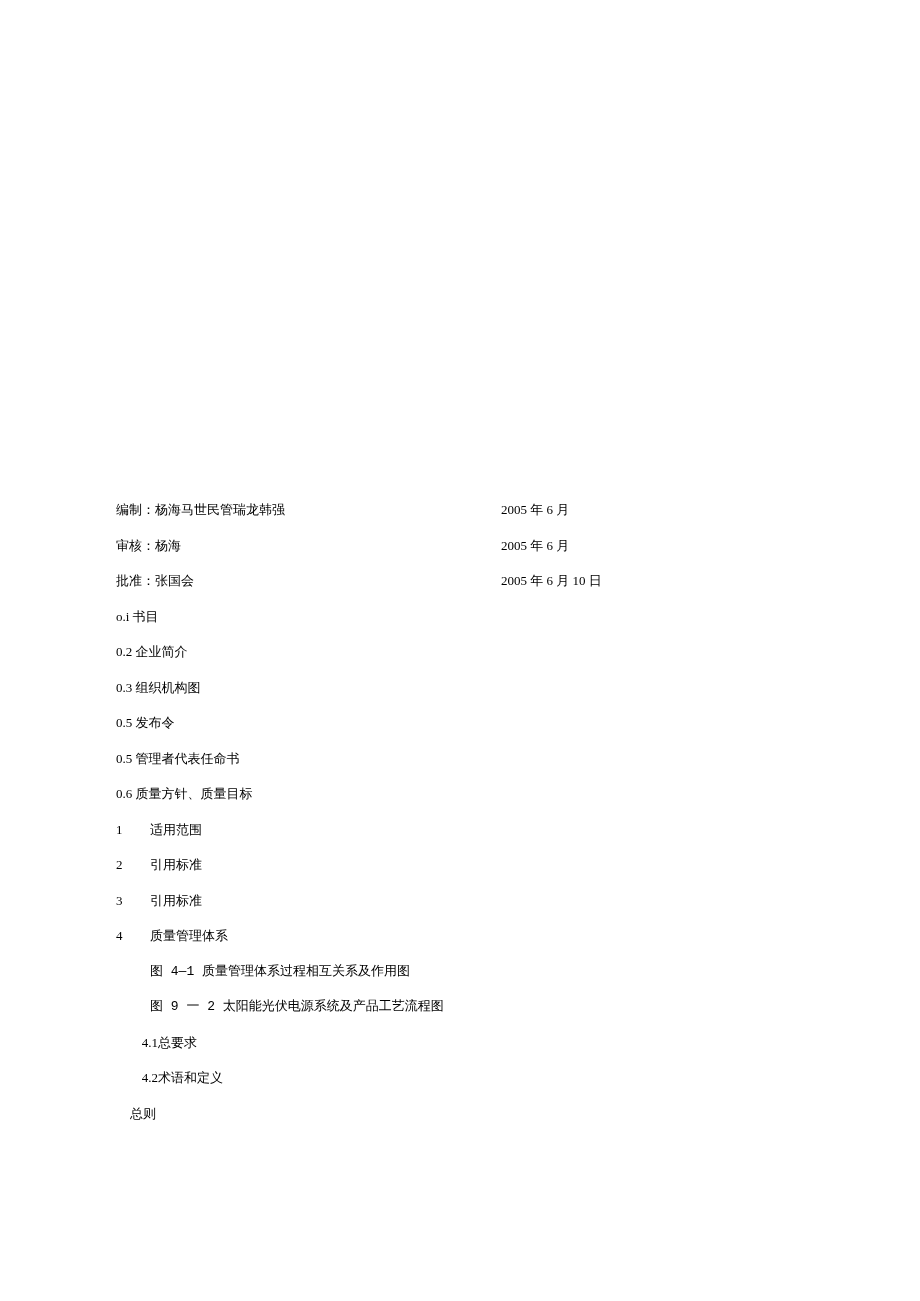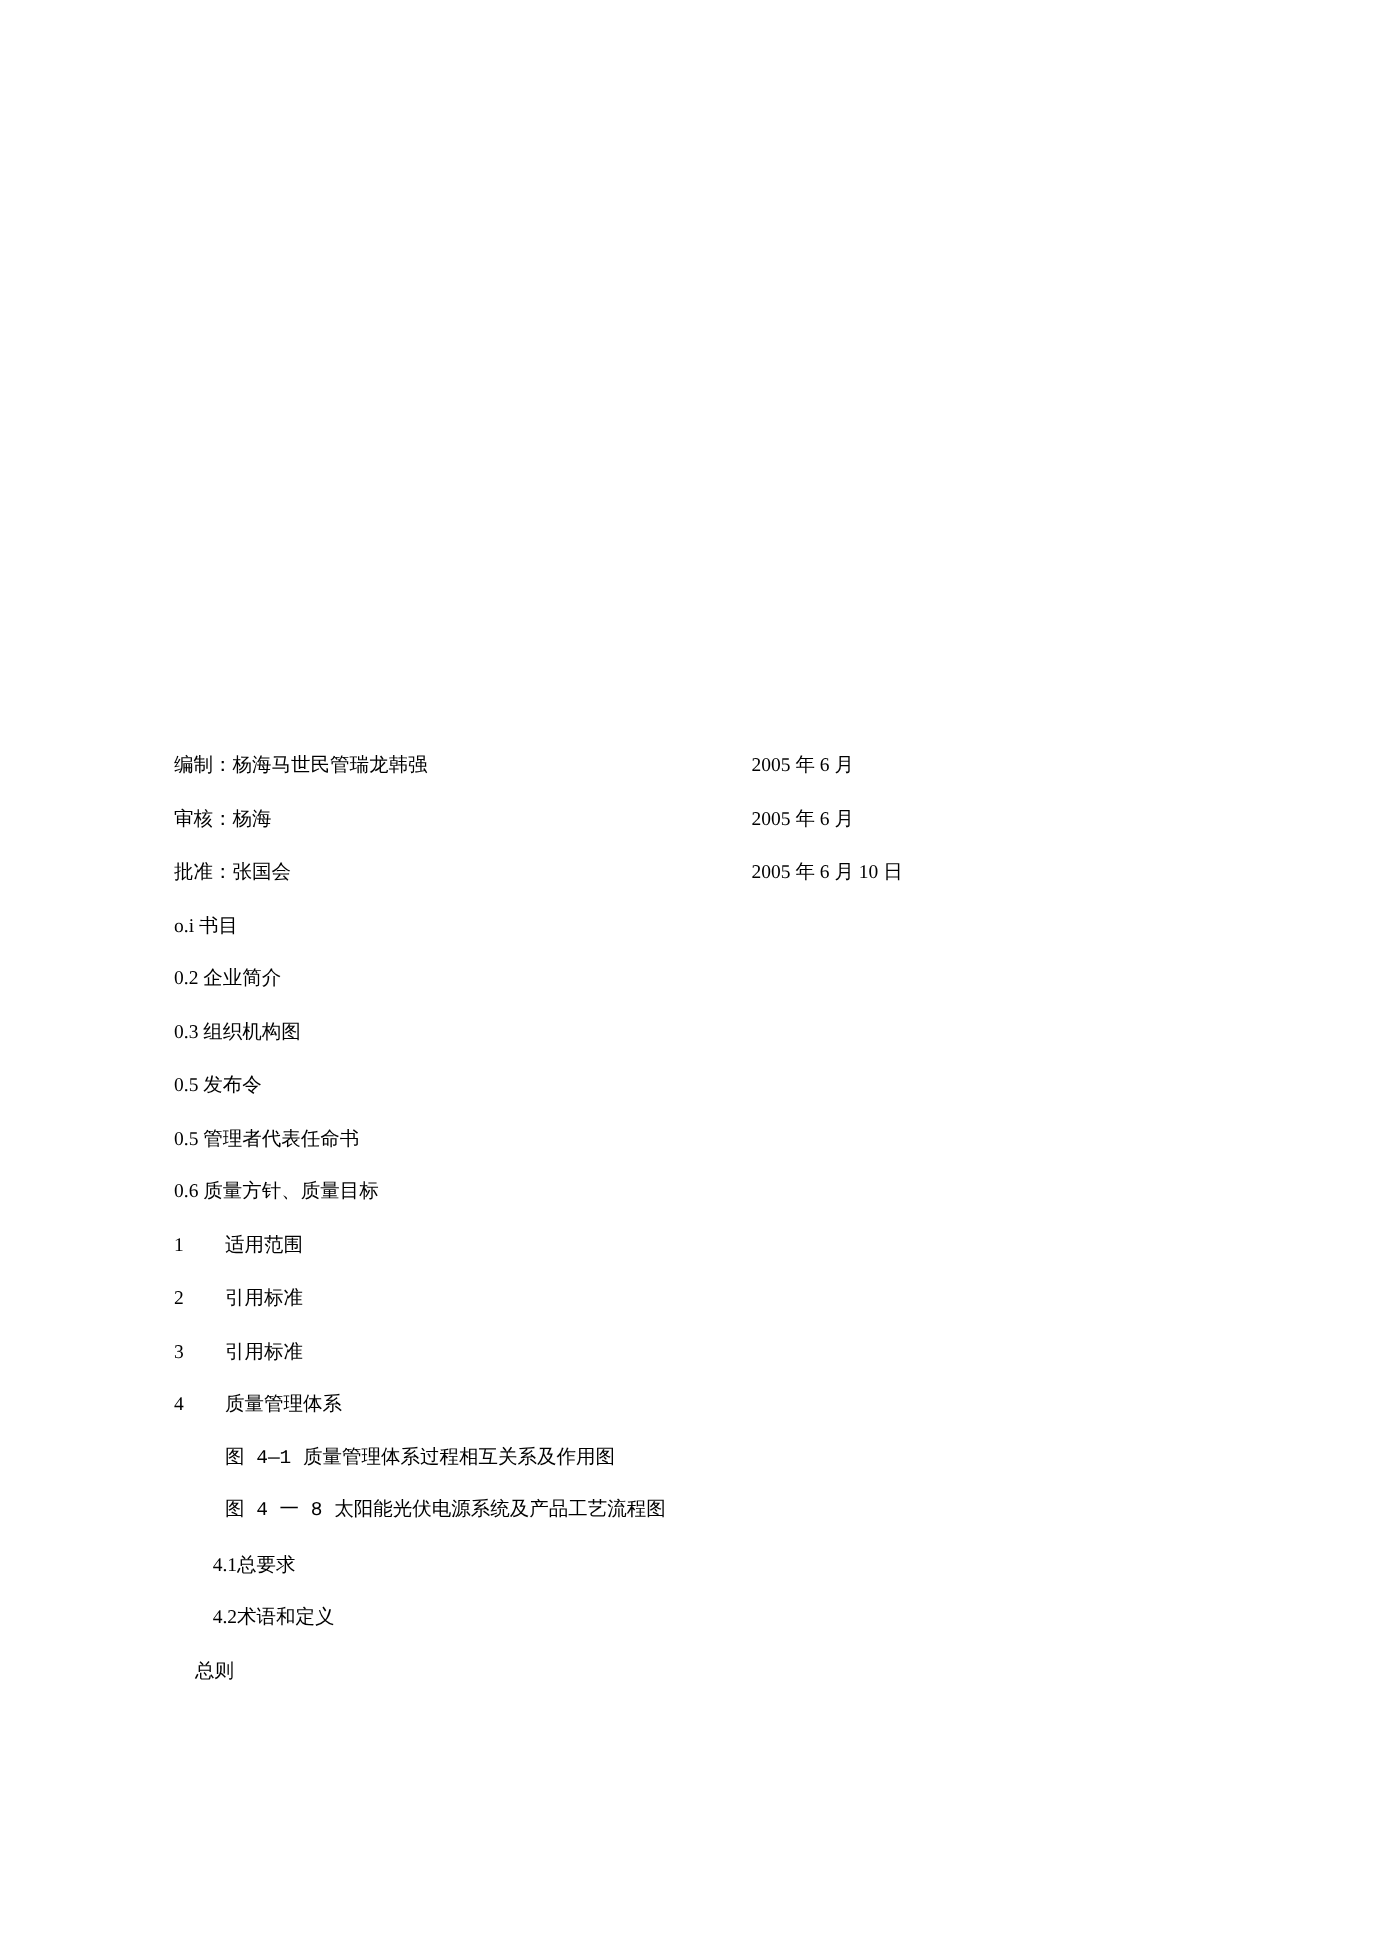--- a/index.html
+++ b/index.html
@@ -113,21 +113,21 @@
     <span class="toc-num">3</span>
     <span>引用标准</span>
   </div>
 
   <div class="toc-numbered">
     <span class="toc-num">4</span>
     <span>质量管理体系</span>
   </div>
 
   <div class="toc-indent">图 4—1 质量管理体系过程相互关系及作用图</div>
-  <div class="toc-indent">图 4 一 8 太阳能光伏电源系统及产品工艺流程图</div>
+  <div class="toc-indent">图 9 一 2 太阳能光伏电源系统及产品工艺流程图</div>
 
   <div class="toc-sub">
     <span class="toc-sub-num">4.1</span>
     <span>总要求</span>
   </div>
 
   <div class="toc-sub">
     <span class="toc-sub-num">4.2</span>
     <span>术语和定义</span>
   </div>

